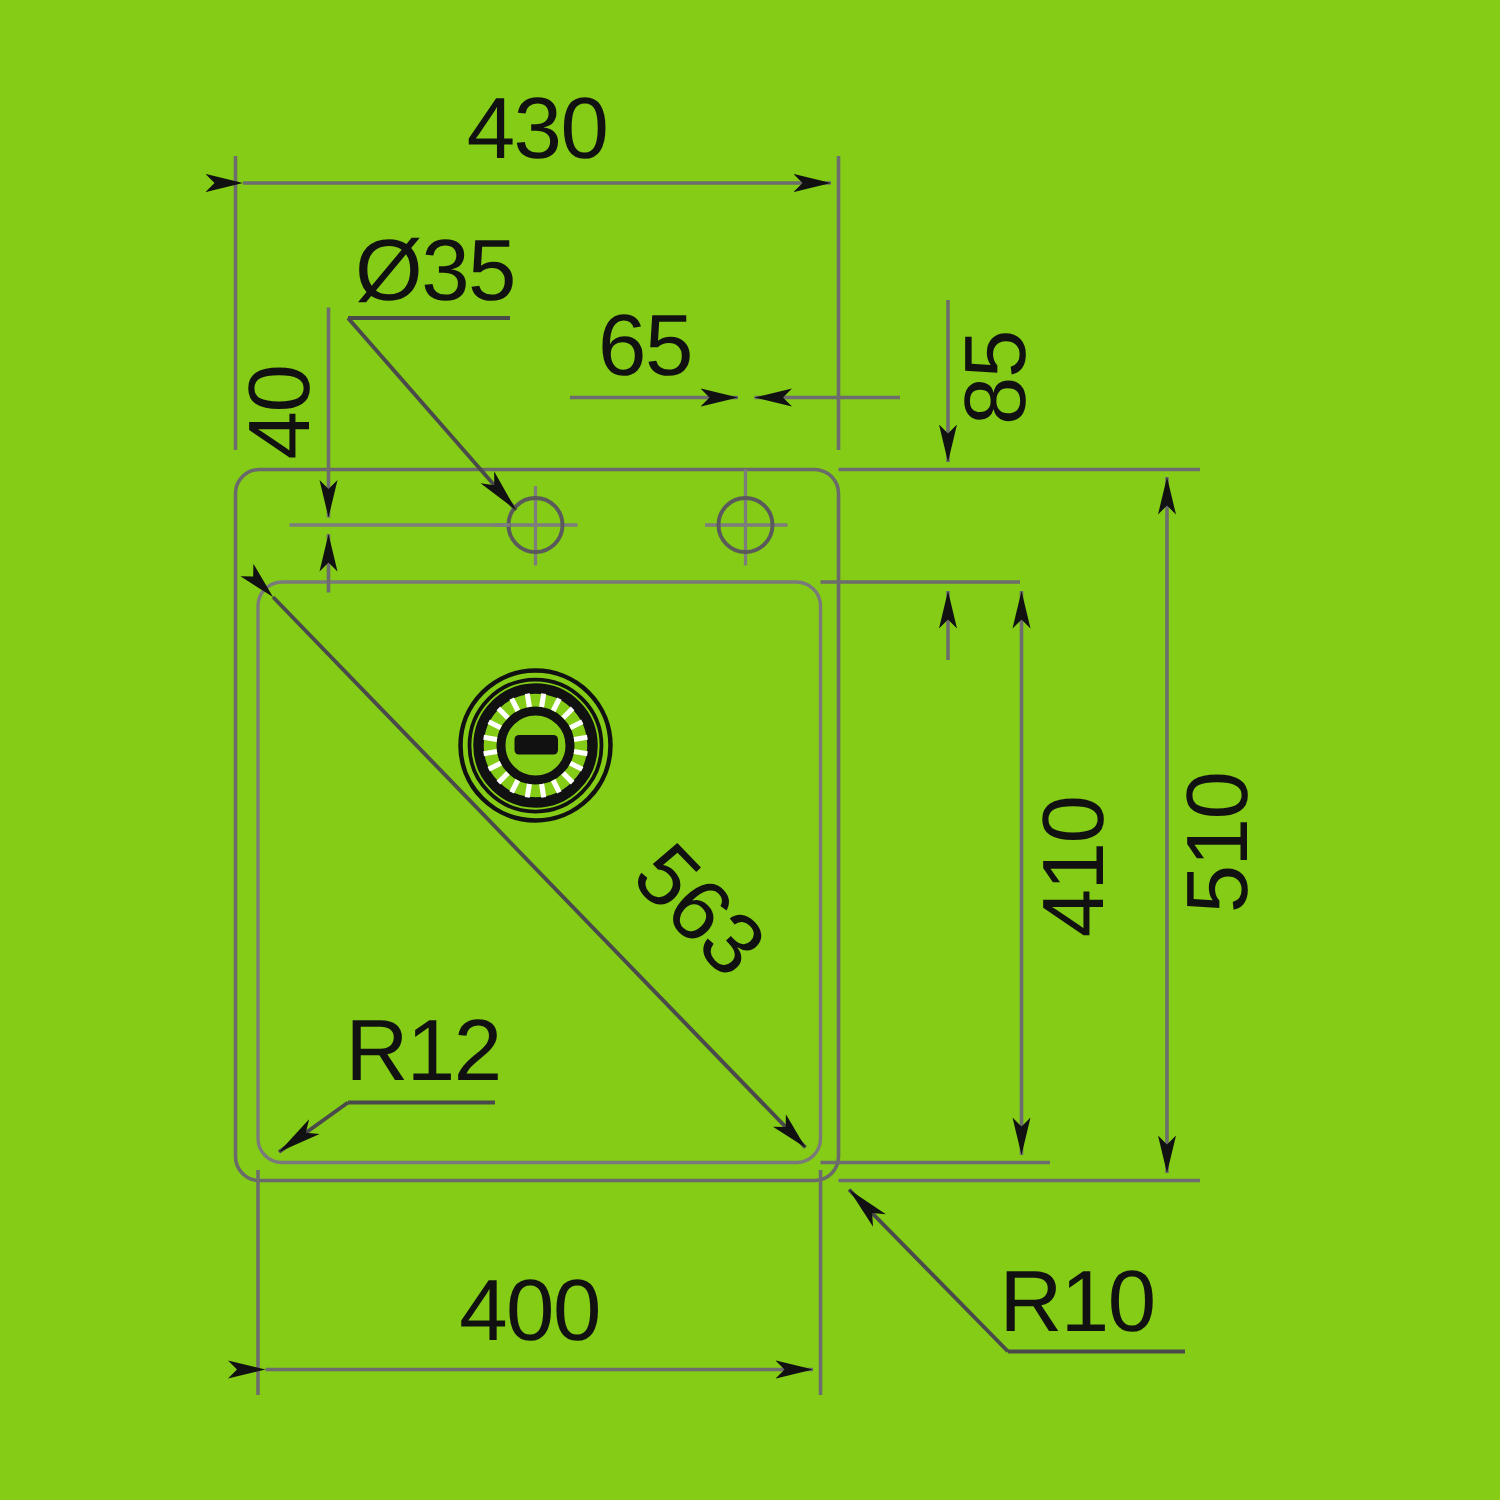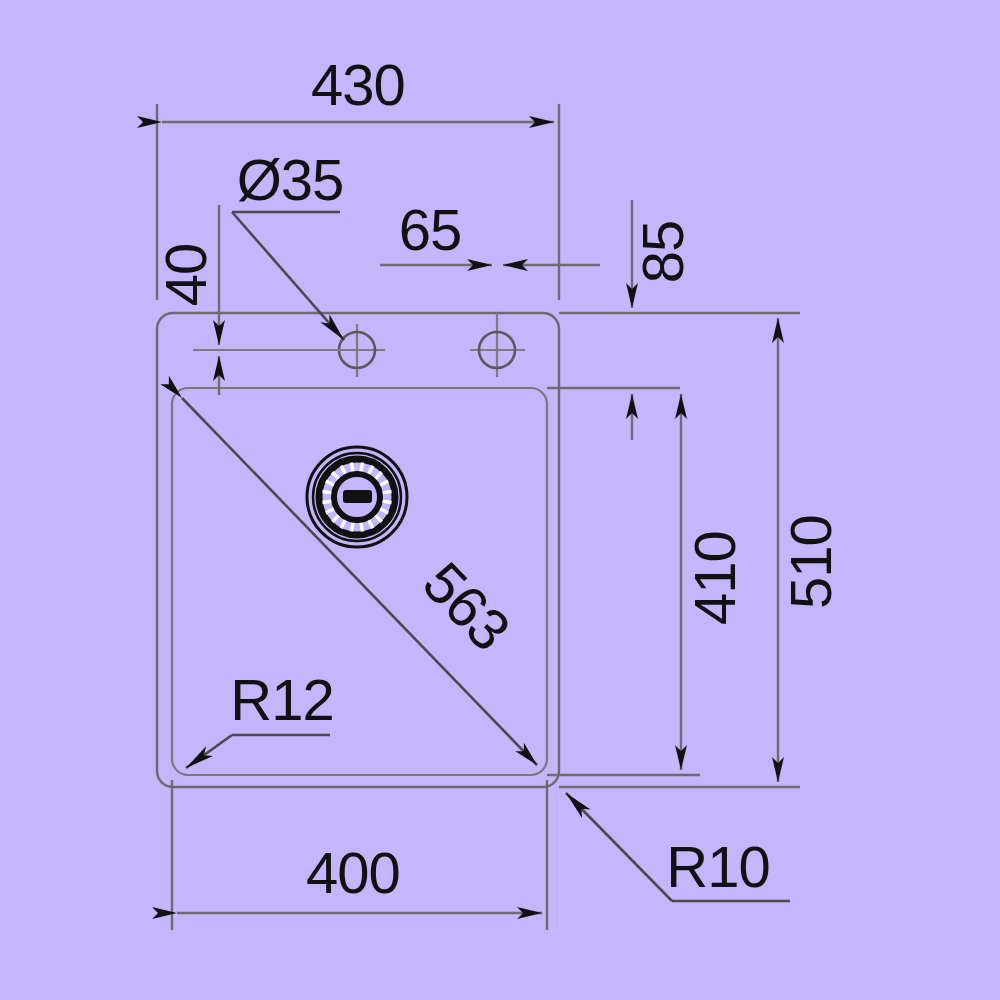--- a/index.html
+++ b/index.html
@@ -11,21 +11,21 @@
   body {
     width: 1000px;
     height: 1000px;
     font-family: "Liberation Sans", sans-serif;
     overflow: hidden;
   }
   #drawing-root {
     position: relative;
     width: 1000px;
     height: 1000px;
-    background: #c4b5fd;
+    background: #84cc16;
   }
   svg#cad {
     display: block;
     width: 1000px;
     height: 1000px;
   }
   .dimtext {
     font-family: "Liberation Sans", sans-serif;
     font-size: 58px;
     fill: #111111;

